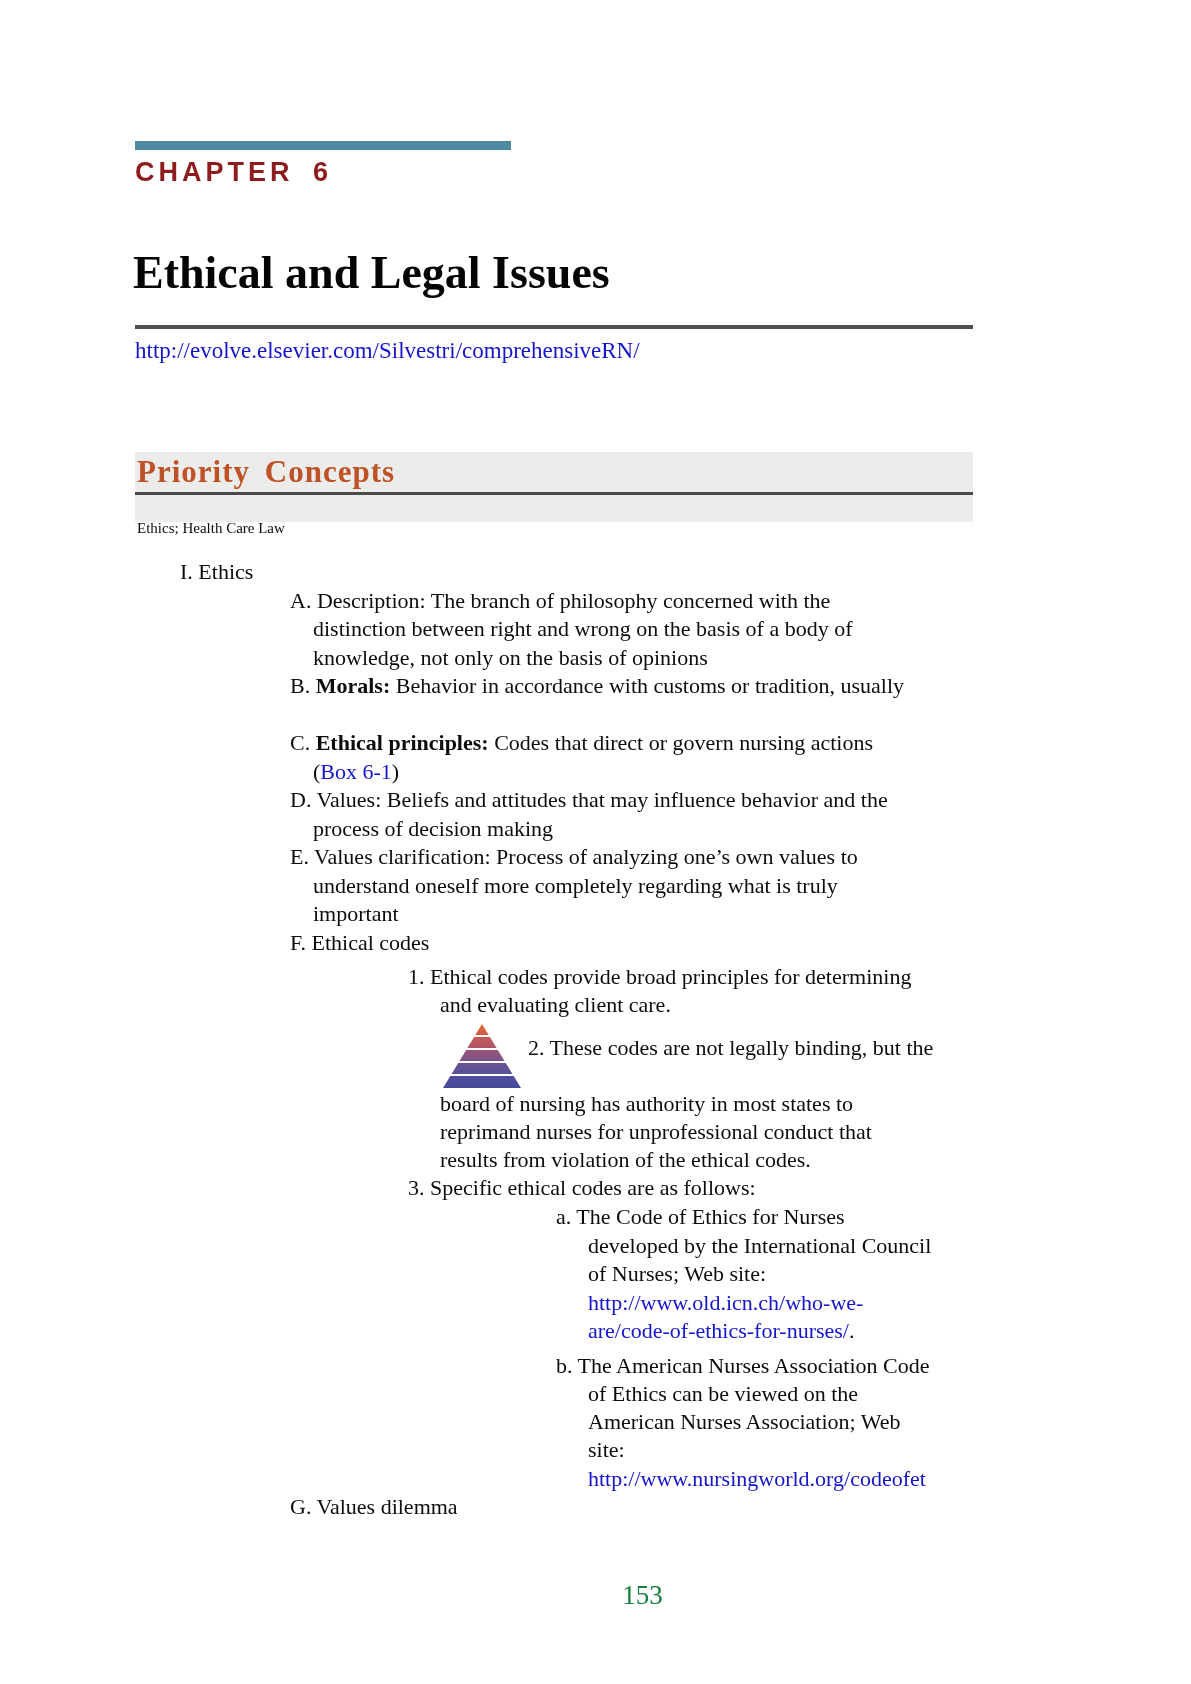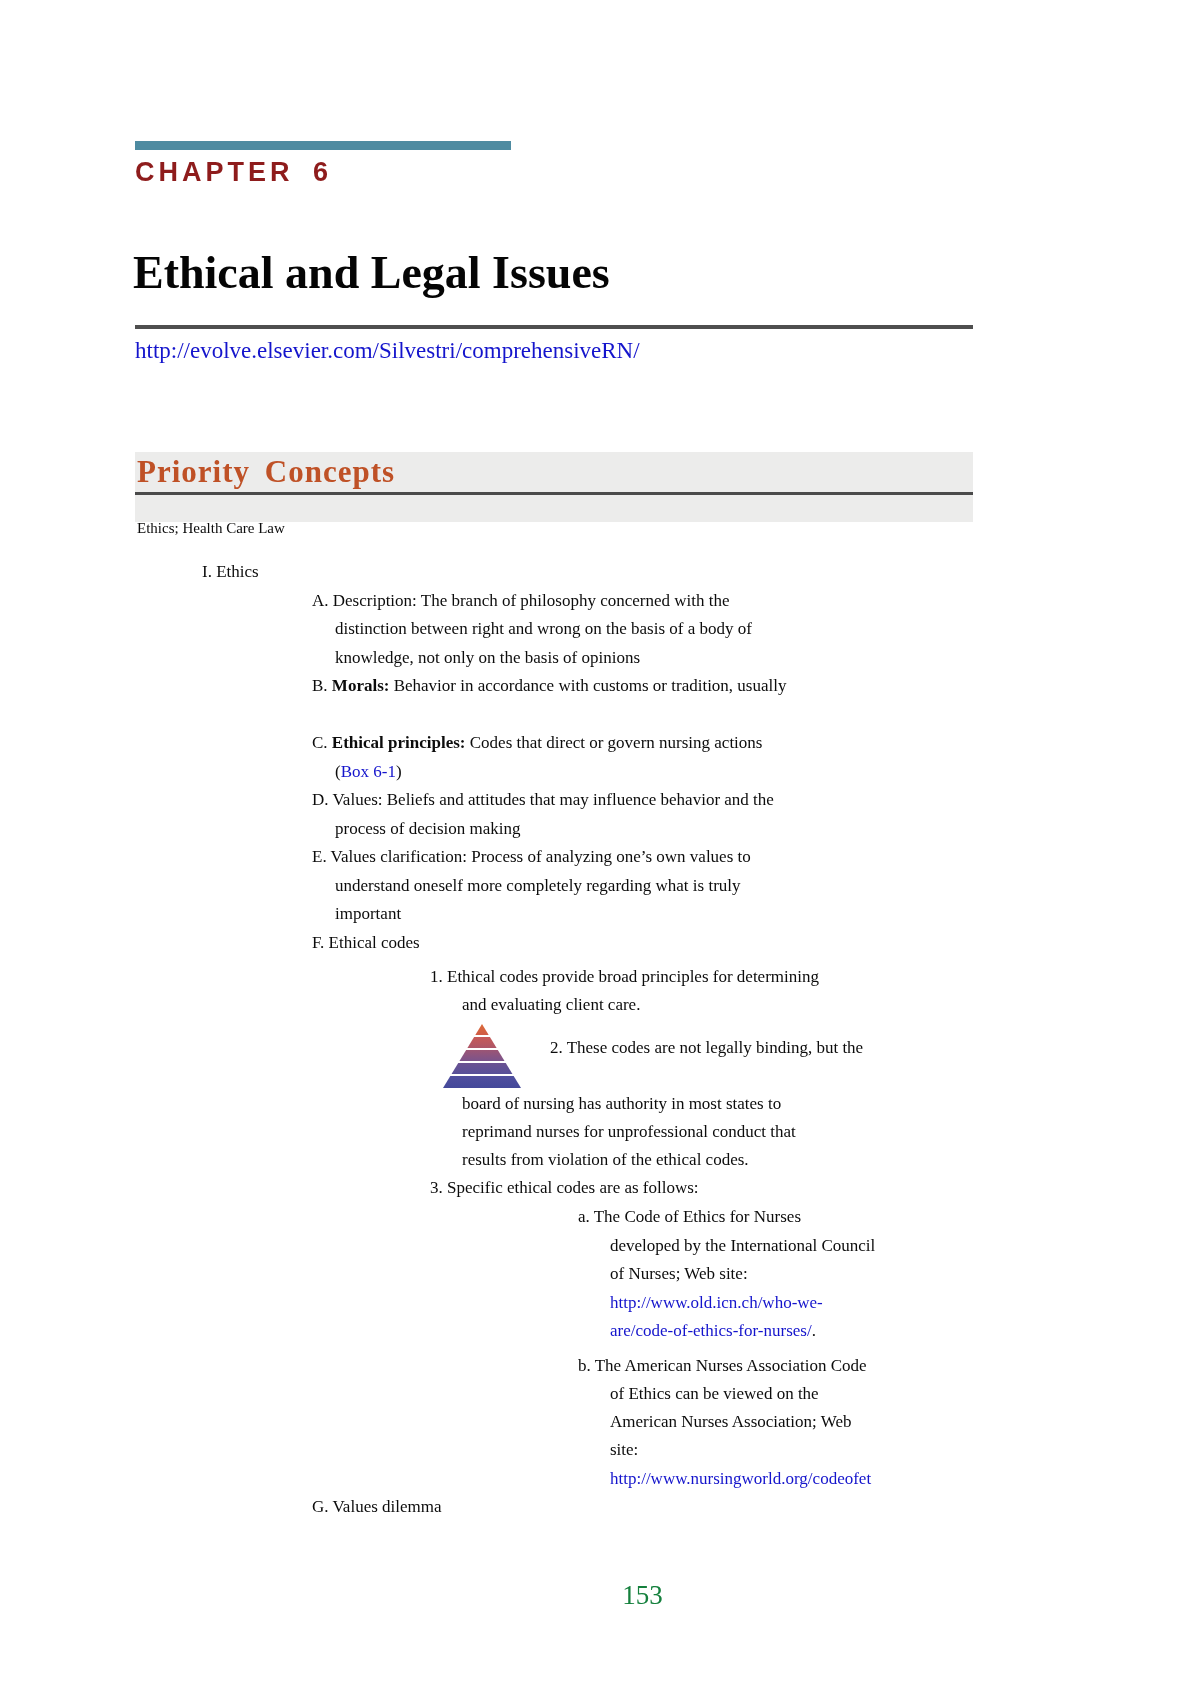--- a/index.html
+++ b/index.html
@@ -22,21 +22,21 @@
         font-size:23px;line-height:30px;color:#1414cc;white-space:nowrap;cursor:pointer;}
 
   .priority-box{position:absolute;left:135px;top:452px;width:838px;height:70px;background:#ececeb;}
   .priority-heading{position:absolute;left:2px;top:1px;
         font-weight:bold;font-size:31px;line-height:38px;letter-spacing:1px;word-spacing:6px;
         color:#bf5126;white-space:nowrap;text-align:right;}
   .priority-rule{position:absolute;left:0;top:40px;width:838px;height:3px;background:#4a4a4a;}
   .priority-concepts{position:absolute;left:2px;top:43px;
         font-size:15px;line-height:27px;color:#0c0c0c;white-space:nowrap;margin-top:20px;}
 
-  .ln{position:absolute;font-size:17px;line-height:28px;color:#0c0c0c;white-space:nowrap;margin-left:22px;}
+  .ln{position:absolute;font-size:22px;line-height:28px;color:#0c0c0c;white-space:nowrap;}
   .ln b{font-weight:bold;}
   .link{color:#1414cc;text-decoration:none;cursor:pointer;}
 
   .pyramid{position:absolute;left:443px;top:1024px;width:78px;height:64px;
         -webkit-clip-path:polygon(50% 0,100% 100%,0 100%);
         clip-path:polygon(50% 0,100% 100%,0 100%);
         background:linear-gradient(180deg,
           #dc6b39 0%,  #cf5b45 17.5%,
           #ffffff 17.5%, #ffffff 20.5%,
           #c75a57 20.5%, #ad5668 37.5%,

